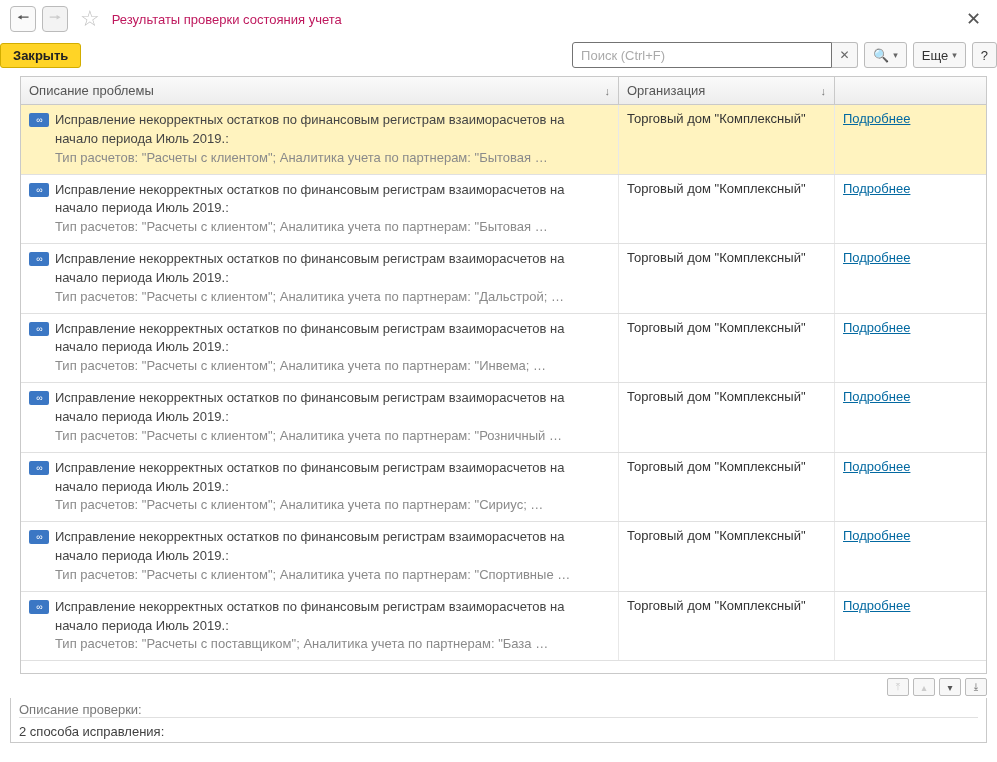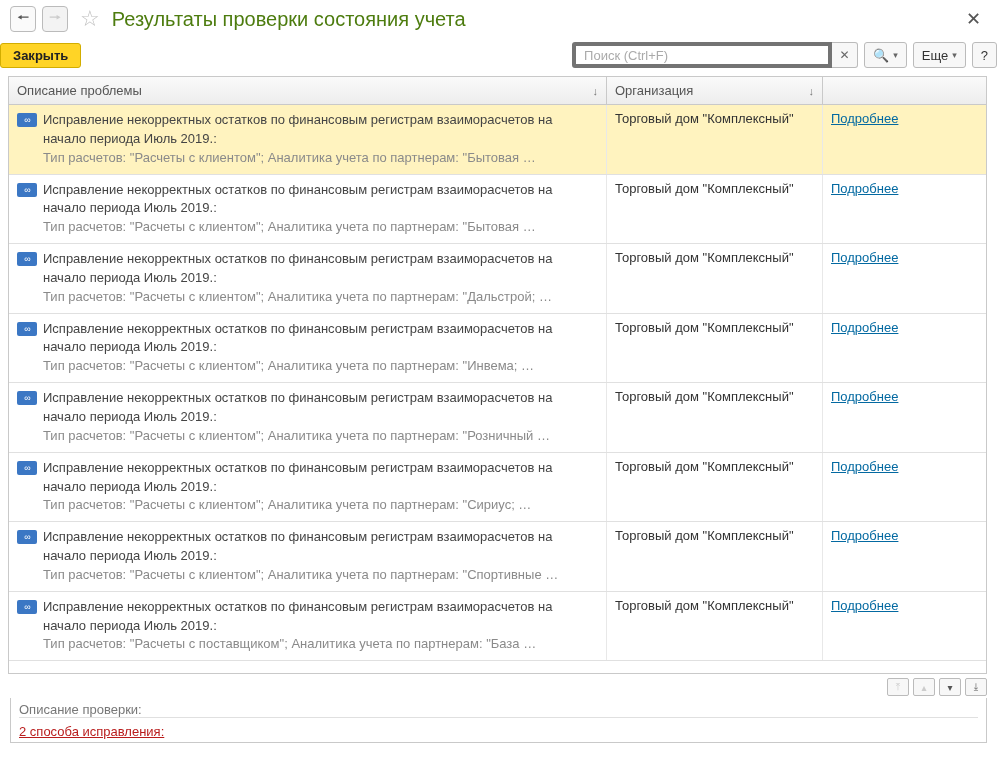--- a/index.html
+++ b/index.html
@@ -24,22 +24,22 @@
     border: 1px solid #bbb;
     border-radius: 4px;
     background: #fafafa;
     display: flex; align-items: center; justify-content: center;
     font-size: 14px; color: #555;
     cursor: pointer;
   }
   .nav-btn.disabled { color:#ccc; cursor:default; background:#f3f3f3;}
   .star-icon { font-size: 22px; color: #bfbfbf; margin: 0 6px; cursor:pointer;}
   .page-title {
-    font-size: 20px;
-    color: #4d7c0f;
+    font-size: 13px;
+    color: #be185d;
     font-weight: 500;
   }
   .close-x {
     margin-left: auto;
     font-size: 18px; color:#555; cursor:pointer;
     padding:0 6px;
   }
 
   .toolbar {
     display: flex;
@@ -55,21 +55,21 @@
     font-size: 13px;
     font-weight: bold;
     color: #222;
     cursor: pointer;
   }
   .spacer { flex: 1; }
   .search-wrap { display:flex; align-items:center; }
   .search-input {
     width: 260px;
     height: 26px;
-    border: 4px solid #737373;
+    border: 1px solid #737373;
     border-radius: 3px 0 0 3px;
     padding: 2px 8px;
     font-size: 13px;
     color: #333;
   }
   .search-input::placeholder{color:#aaa;}
   .search-clear {
     width: 26px; height:26px;
     border:1px solid #bbb; border-left:none;
     border-radius: 0 3px 3px 0;
@@ -83,21 +83,21 @@
     border-radius:3px;
     background:#f7f7f7;
     padding:0 8px;
     display:flex; align-items:center; gap:4px;
     cursor:pointer; font-size:13px; color:#333;
   }
   .tool-btn .caret{font-size:9px;color:#666;}
   .mag{color:#2a6bbc;}
 
   .grid-wrap {
-    margin: 2px 10px 0 8px;
+    margin: 2px 10px 0 20px;
     border: 1px solid #c9c9c9;
     height: 598px;
     display:flex; flex-direction:column;
   }
   .grid-header {
     display:flex;
     background: linear-gradient(#fafafa,#ededed);
     border-bottom:1px solid #c9c9c9;
     font-size:13px;
     color:#555;
@@ -155,21 +155,21 @@
 
   .check-desc {
     margin: 0 10px;
     border:1px solid #c9c9c9;
     border-top:none;
     padding:4px 8px 0 8px;
     font-size:13px;
     color:#555;
   }
   .check-desc .lbl { color:#777; padding-bottom:0; border-bottom:1px solid #e0e0e0; margin-bottom:6px;}
-  .check-desc .body p{margin:0 0 3px 0; color:#b91c1c;text-decoration:underline;}
+  .check-desc .body p{margin:0 0 3px 0; color:#404040;}
 </style>
 </head>
 <body>
 
 <div class="titlebar">
   <div class="nav-btn">🠔</div>
   <div class="nav-btn disabled">🠖</div>
   <div class="star-icon">☆</div>
   <div class="page-title">Результаты проверки состояния учета</div>
   <div class="close-x">✕</div>

